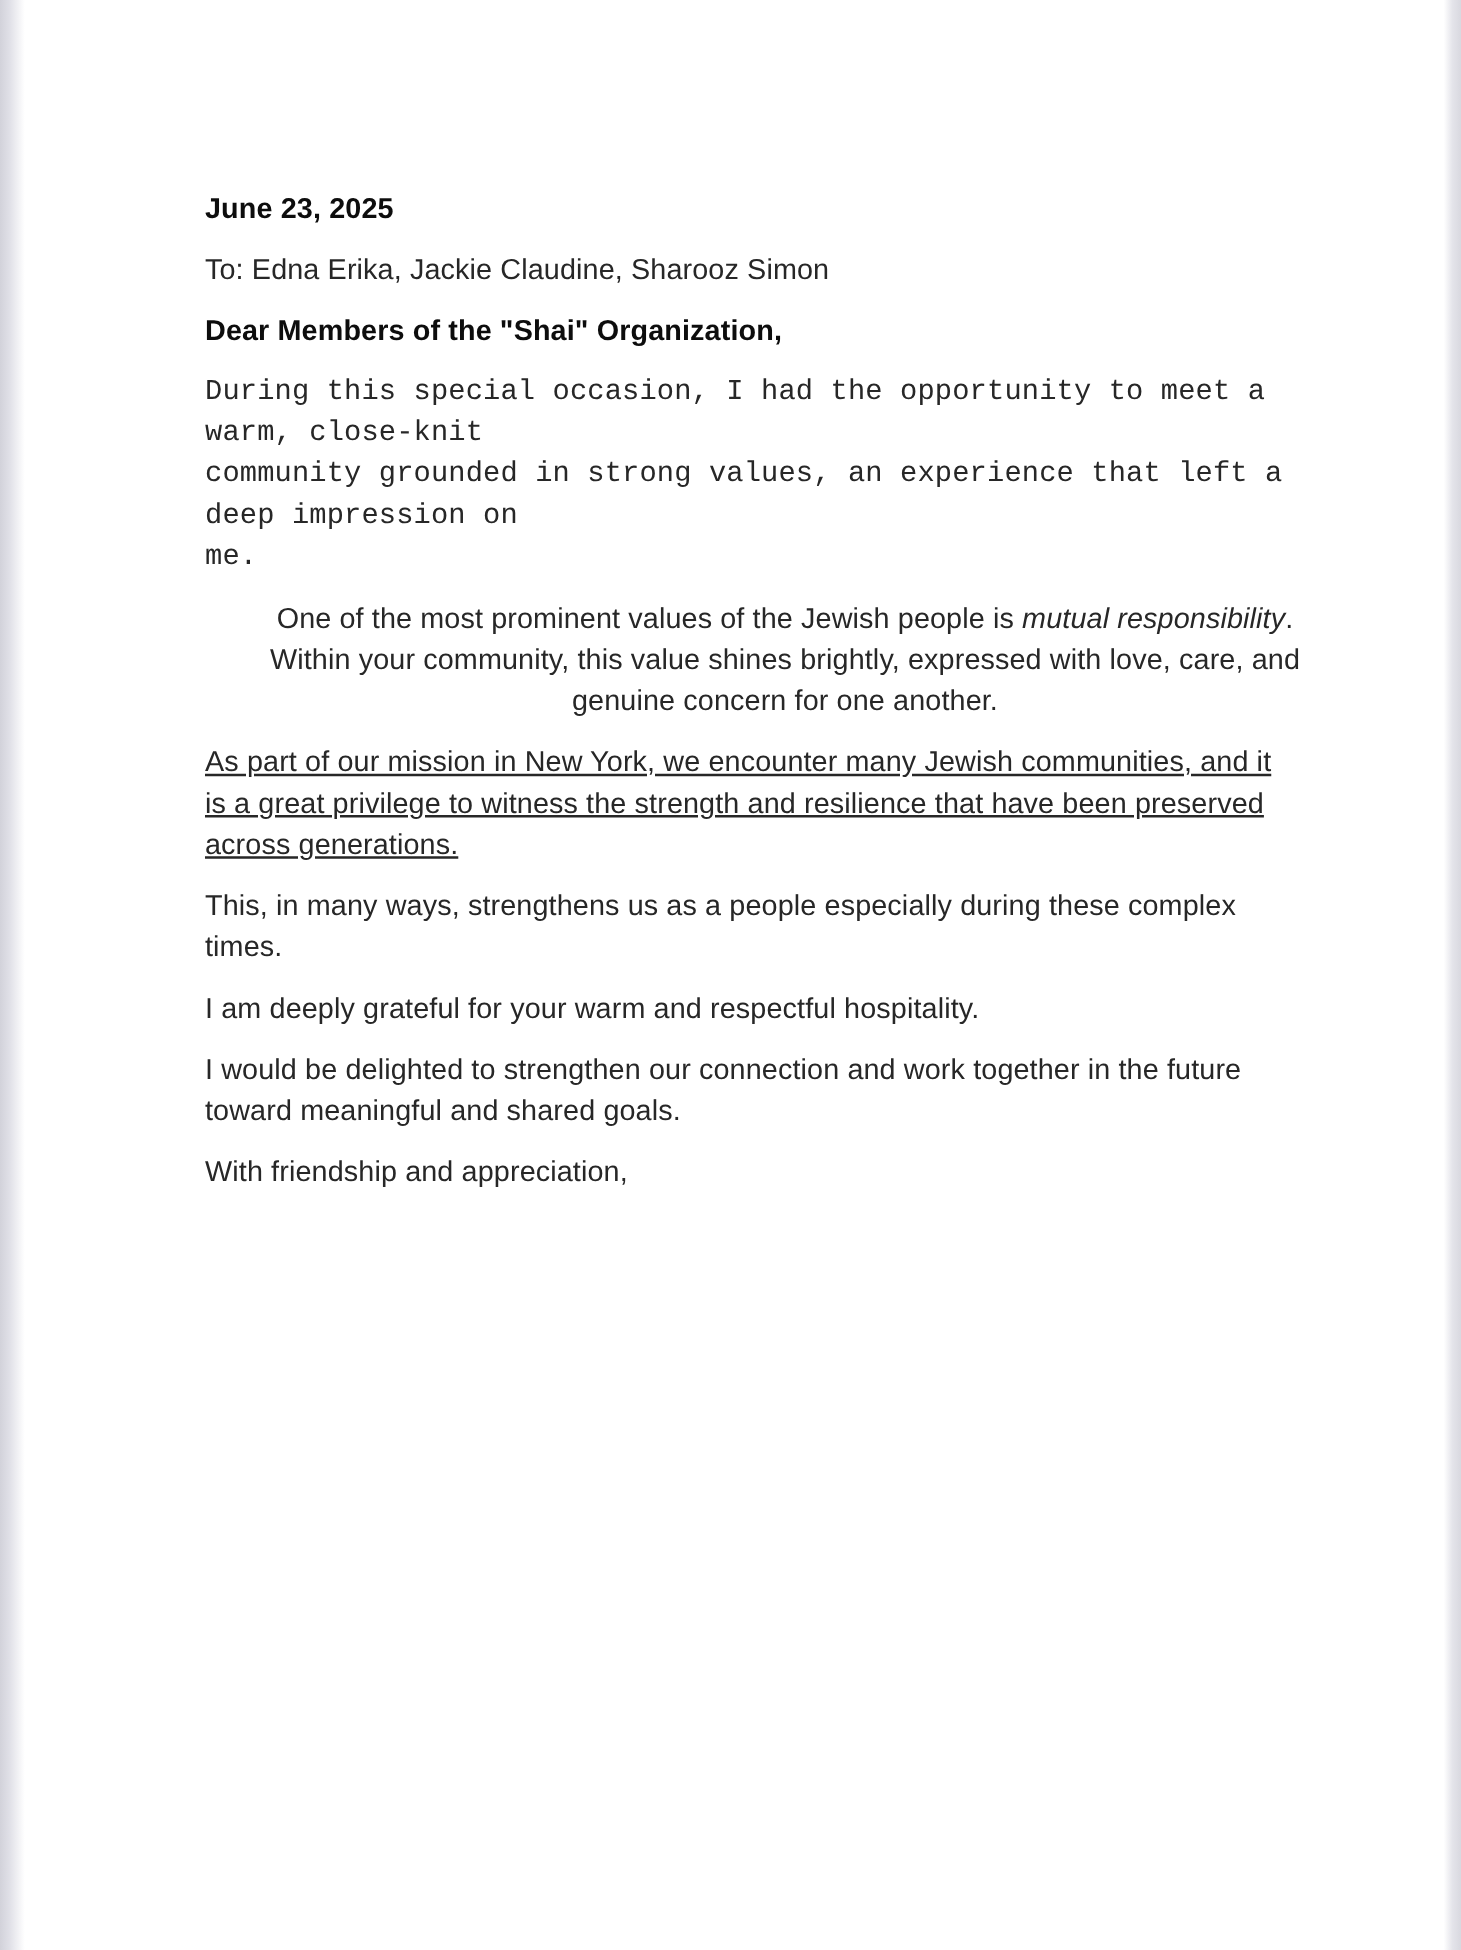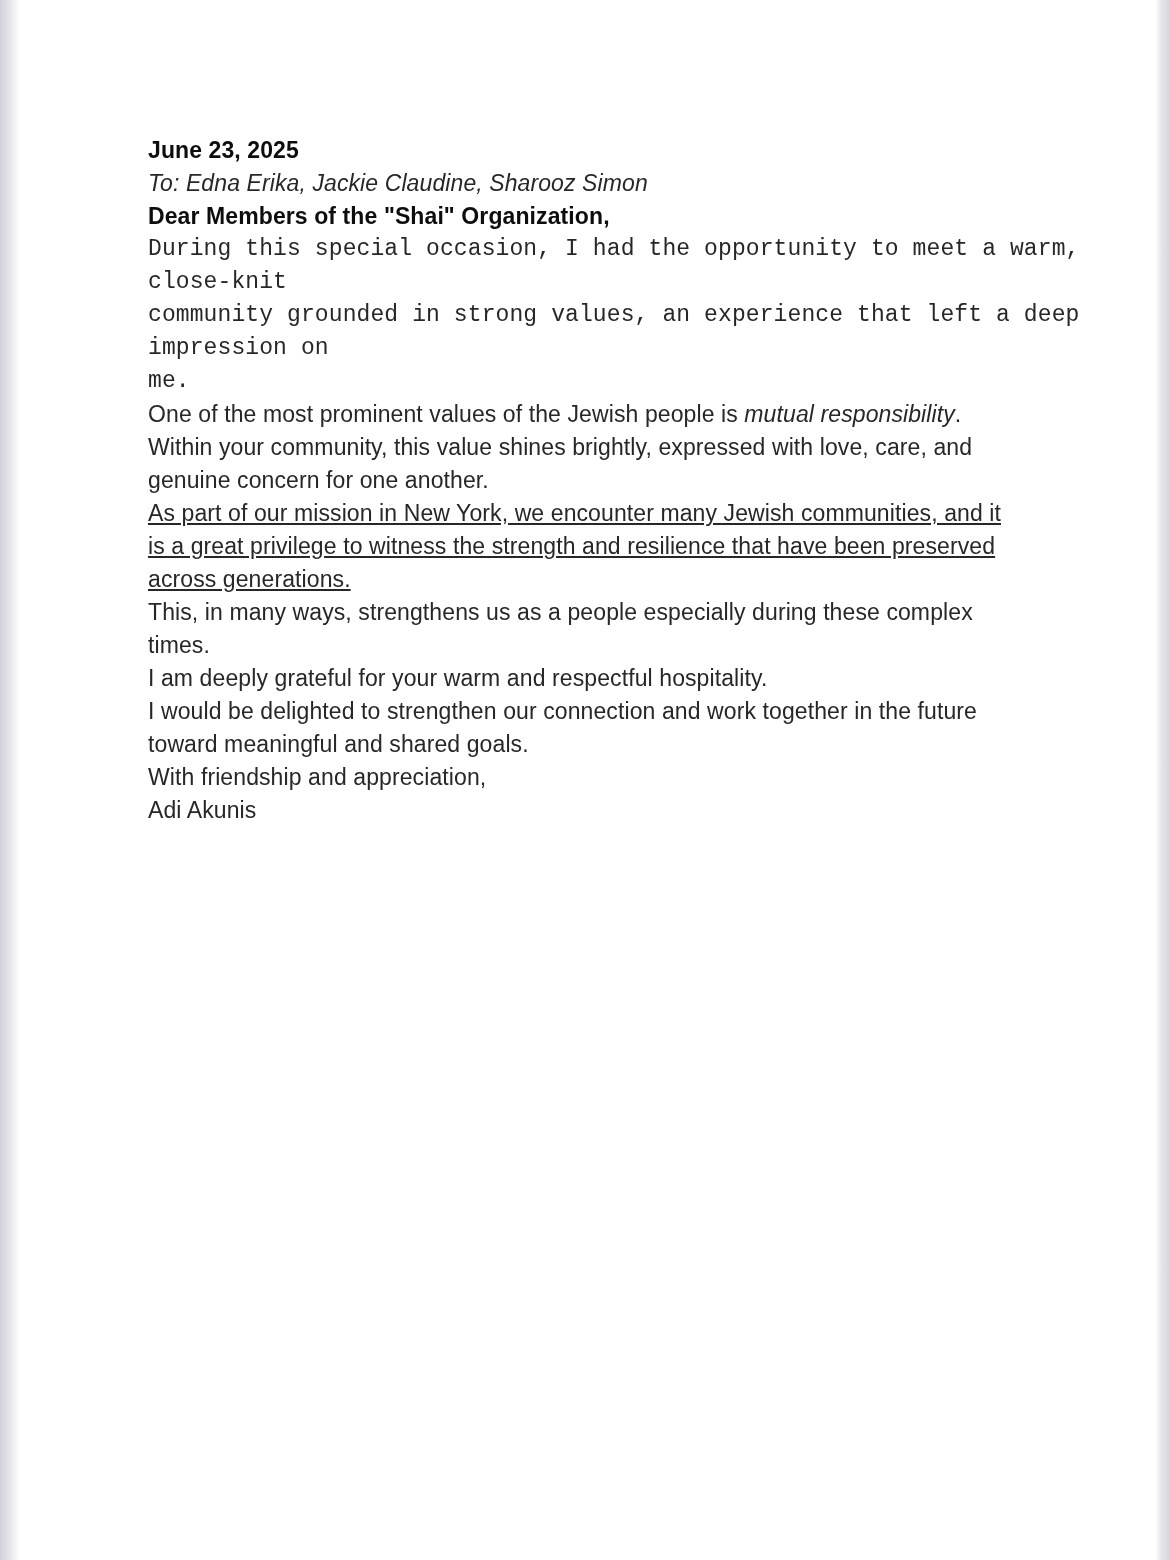--- a/index.html
+++ b/index.html
@@ -32,35 +32,35 @@
     left: 148px;
     top: 0;
     width: 960px;
     padding-top: 134px;
     color: #272727;
     font-size: 23px;
     line-height: 33px;
     letter-spacing: 0.1px;
   }
   .content p {
-    margin: 0;
+    margin: 16px;
     white-space: pre-line;
   }
   .bold {
     font-weight: 700;
     color: #0d0d0d;
   }
   em { font-style: italic; }
 
   .date       { }
-  .to         { margin-top: 71px; font-style: italic; }
+  .to         { margin-top: 71px; }
   .salutation { margin-top: 77px; }
   .p1         { margin-top: 18px; }
   .p2         { margin-top: 15px; font-family: Liberation Mono, monospace; }
-  .p3         { margin-top: 12px; }
+  .p3         { margin-top: 12px; text-align: center; }
   .p4         { margin-top: 8px; text-decoration: underline; }
   .p5         { margin-top: 9px; }
   .p6         { margin-top: 40px; }
   .p7         { margin-top: 16px; }
   .p8         { margin-top: 19px; }
   .closing    { margin-top: 15px; }
   .signoff    { margin-top: 22px; }
   .signature  { margin-top: 45px; }
 </style>
 </head>
@@ -95,15 +95,14 @@
 
 
     <p class="p7">I am deeply grateful for your warm and respectful hospitality.</p>
 
     <p class="p8">I would be delighted to strengthen our connection and work together in the future
 toward meaningful and shared goals.</p>
 
     <p class="closing">With friendship and appreciation,</p>
 
 
-    <p class="signature">Adi Akunis</p>
   </div>
 </div>
 
 </body></html>

